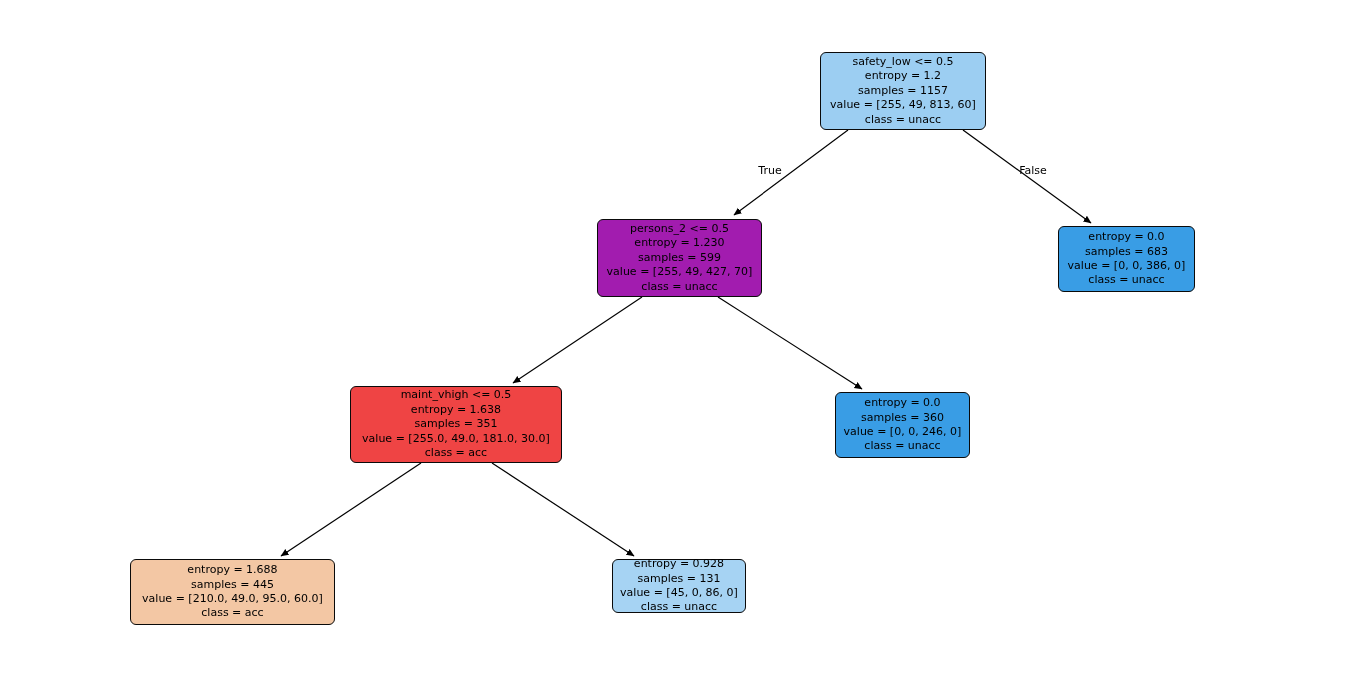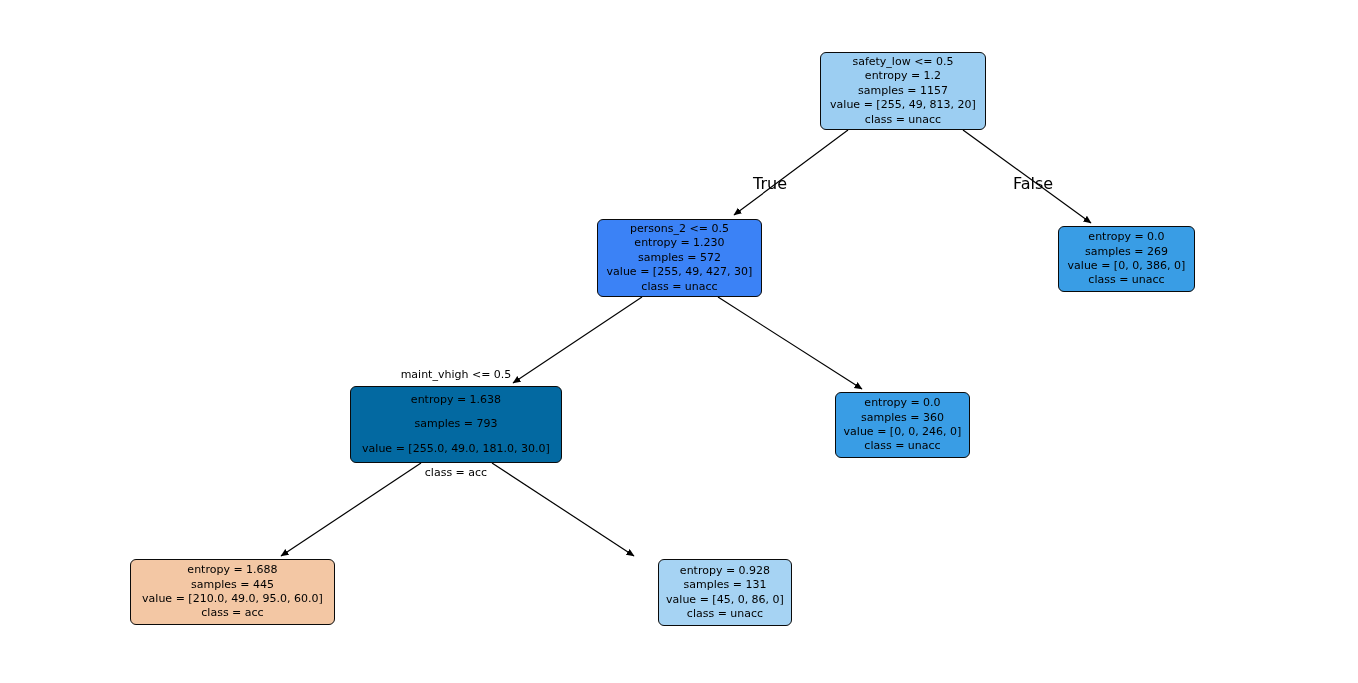--- a/index.html
+++ b/index.html
@@ -29,32 +29,31 @@
     justify-content: center;
     text-align: center;
     font-size: 11px;
     line-height: 14.4px;
     color: #000000;
     white-space: nowrap;
   }
   .edge-label {
     position: absolute;
     transform: translate(-50%, -50%);
-    font-size: 16px;
+    font-size: 11px;
     color: #000000;
-    margin-top: 13px;
   }
   
   .n0 { left: 820px;  top: 52px;  width: 166px; height: 78px; }
   .n1 { left: 597px;  top: 219px; width: 165px; height: 78px; }
   .n2 { left: 1058px; top: 226px; width: 137px; height: 66px; }
   .n3 { left: 350px;  top: 386px; width: 212px; height: 77px; }
   .n4 { left: 835px;  top: 392px; width: 135px; height: 66px; }
   .n5 { left: 130px;  top: 559px; width: 205px; height: 66px; }
-  .n6 { left: 612px;  top: 559px; width: 134px; height: 67px; margin-left: 46px; }
+  .n6 { left: 612px;  top: 559px; width: 134px; height: 54px; }
   .lbl-true  { left: 770px;  top: 170px; }
   .lbl-false { left: 1033px; top: 170px; }
 </style>
 </head>
 <body>
 
 <div class="canvas">
 
   <svg class="edges-layer" width="1358" height="683" viewBox="0 0 1358 683" xmlns="http://www.w3.org/2000/svg">
     <defs>
@@ -70,43 +69,43 @@
     <line x1="492" y1="463" x2="634" y2="556" marker-end="url(#arrow)"></line>
   </svg>
 
   <span class="edge-label lbl-true">True</span>
   <span class="edge-label lbl-false">False</span>
 
   <div class="tree-node n0" style="background-color: rgb(156, 206, 242); align-items: center;">
     <div>safety_low &lt;= 0.5</div>
     <div>entropy = 1.2</div>
     <div>samples = 1157</div>
-    <div>value = [255, 49, 813, 20]</div>
+    <div>value = [255, 49, 813, 60]</div>
     <div>class = unacc</div>
   </div>
 
-  <div class="tree-node n1" style="background-color: #3b82f6;">
+  <div class="tree-node n1" style="background-color: #a21caf;">
     <div>persons_2 &lt;= 0.5</div>
     <div>entropy = 1.230</div>
-    <div>samples = 572</div>
-    <div>value = [255, 49, 427, 30]</div>
+    <div>samples = 599</div>
+    <div>value = [255, 49, 427, 70]</div>
     <div>class = unacc</div>
   </div>
 
   <div class="tree-node n2" style="background-color: rgb(57, 157, 229);">
     <div>entropy = 0.0</div>
-    <div>samples = 269</div>
+    <div>samples = 683</div>
     <div>value = [0, 0, 386, 0]</div>
     <div>class = unacc</div>
   </div>
 
-  <div class="tree-node n3" style="background-color: #0369a1; gap: 10px;">
+  <div class="tree-node n3" style="background-color: #ef4444;">
     <div>maint_vhigh &lt;= 0.5</div>
     <div>entropy = 1.638</div>
-    <div>samples = 793</div>
+    <div>samples = 351</div>
     <div>value = [255.0, 49.0, 181.0, 30.0]</div>
     <div>class = acc</div>
   </div>
 
   <div class="tree-node n4" style="background-color: rgb(57, 157, 229);">
     <div>entropy = 0.0</div>
     <div>samples = 360</div>
     <div>value = [0, 0, 246, 0]</div>
     <div>class = unacc</div>
   </div>

